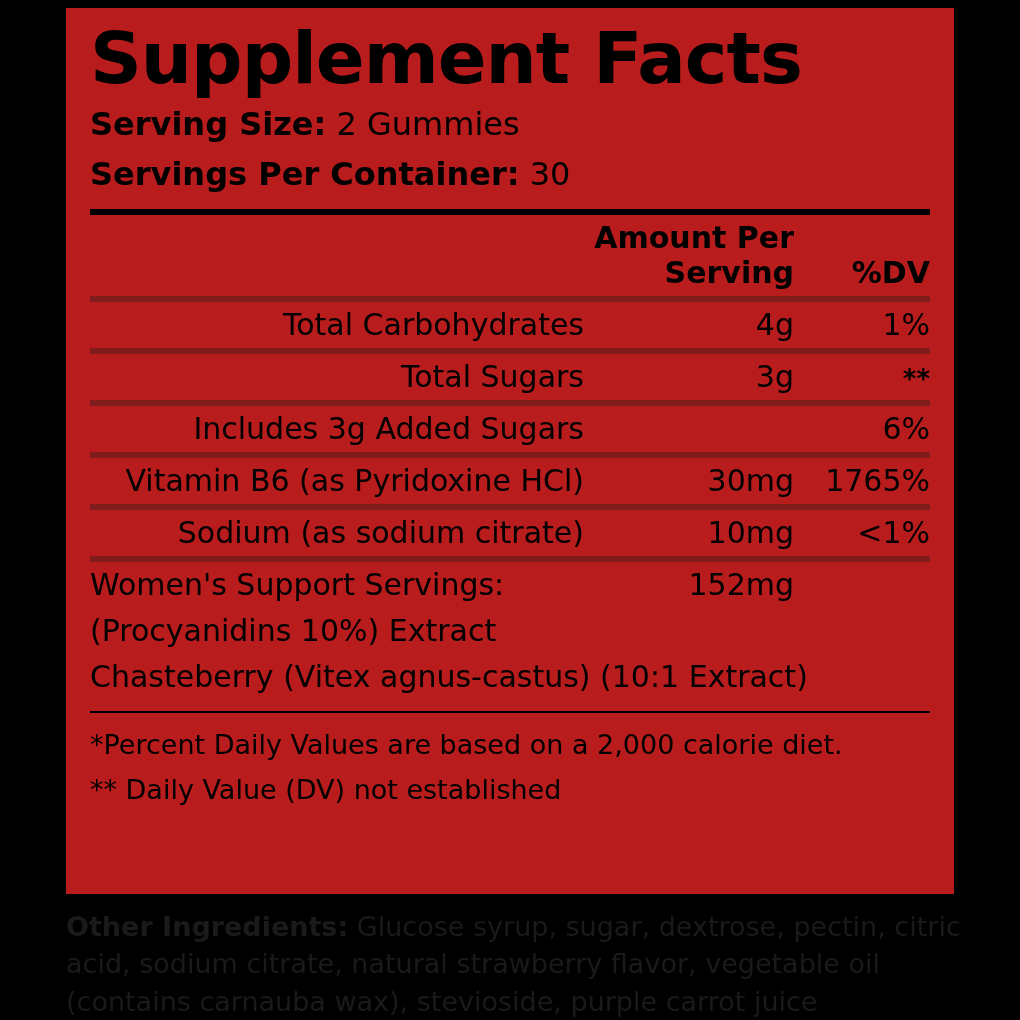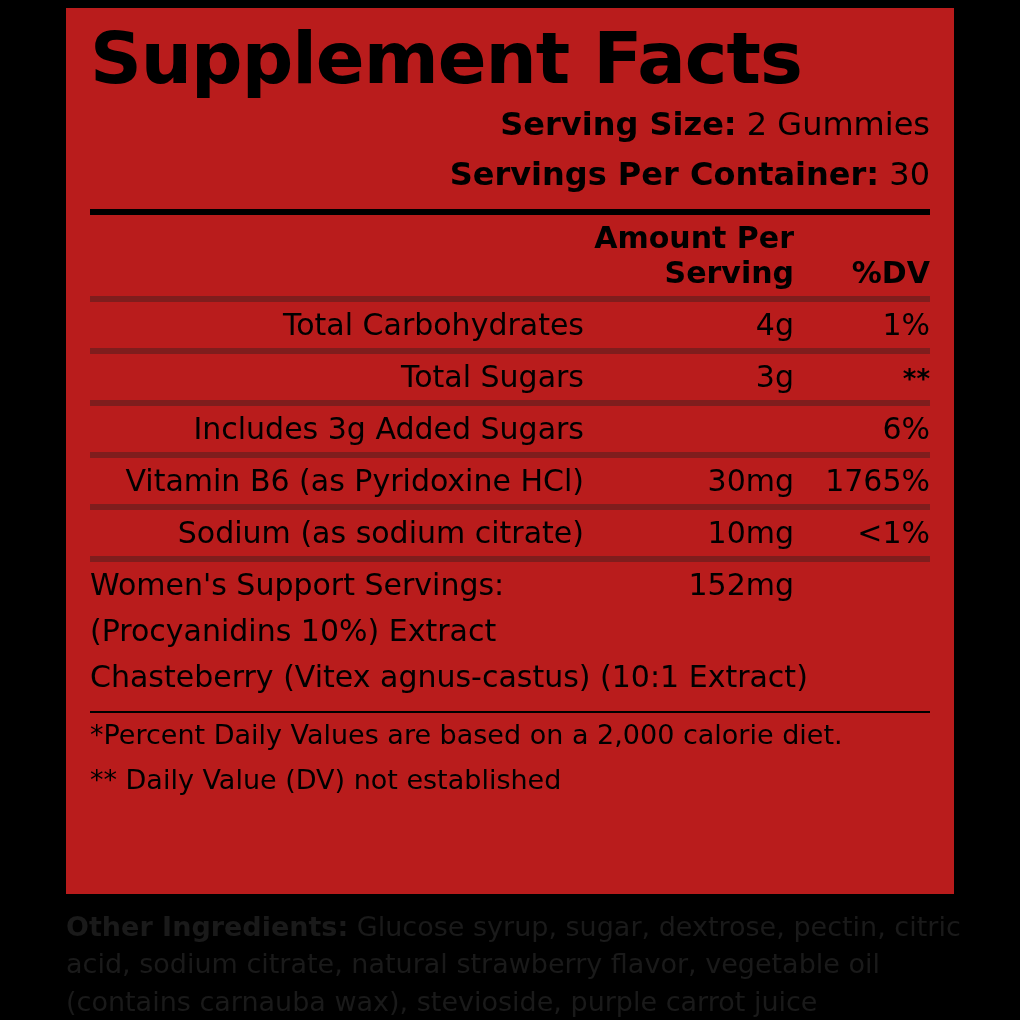--- a/index.html
+++ b/index.html
@@ -33,21 +33,20 @@
     color: #000;
     margin: 14px 0 6px 0;
     white-space: nowrap;
   }
 
   .serving-line {
     font-size: 32px;
     color: #000;
     line-height: 1.55;
     white-space: nowrap;
-    text-align: right;
   }
   .serving-line b {
     font-weight: bold;
   }
 
   .rule-thick {
     border-top: 6px solid #000;
     margin: 10px 0 0 0;
   }
   .rule-thin {
@@ -86,20 +85,21 @@
     font-size: 30px;
     color: #000;
     line-height: 1.52;
     white-space: nowrap;
   }
 
   .footnotes {
     font-size: 27px;
     color: #000;
     line-height: 1.65;
+    padding-top: 10px;
   }
 
   #other {
     position: absolute;
     left: 66px;
     top: 908px;
     width: 900px;
     font-size: 27px;
     line-height: 1.38;
     color: #1a1a1a;

